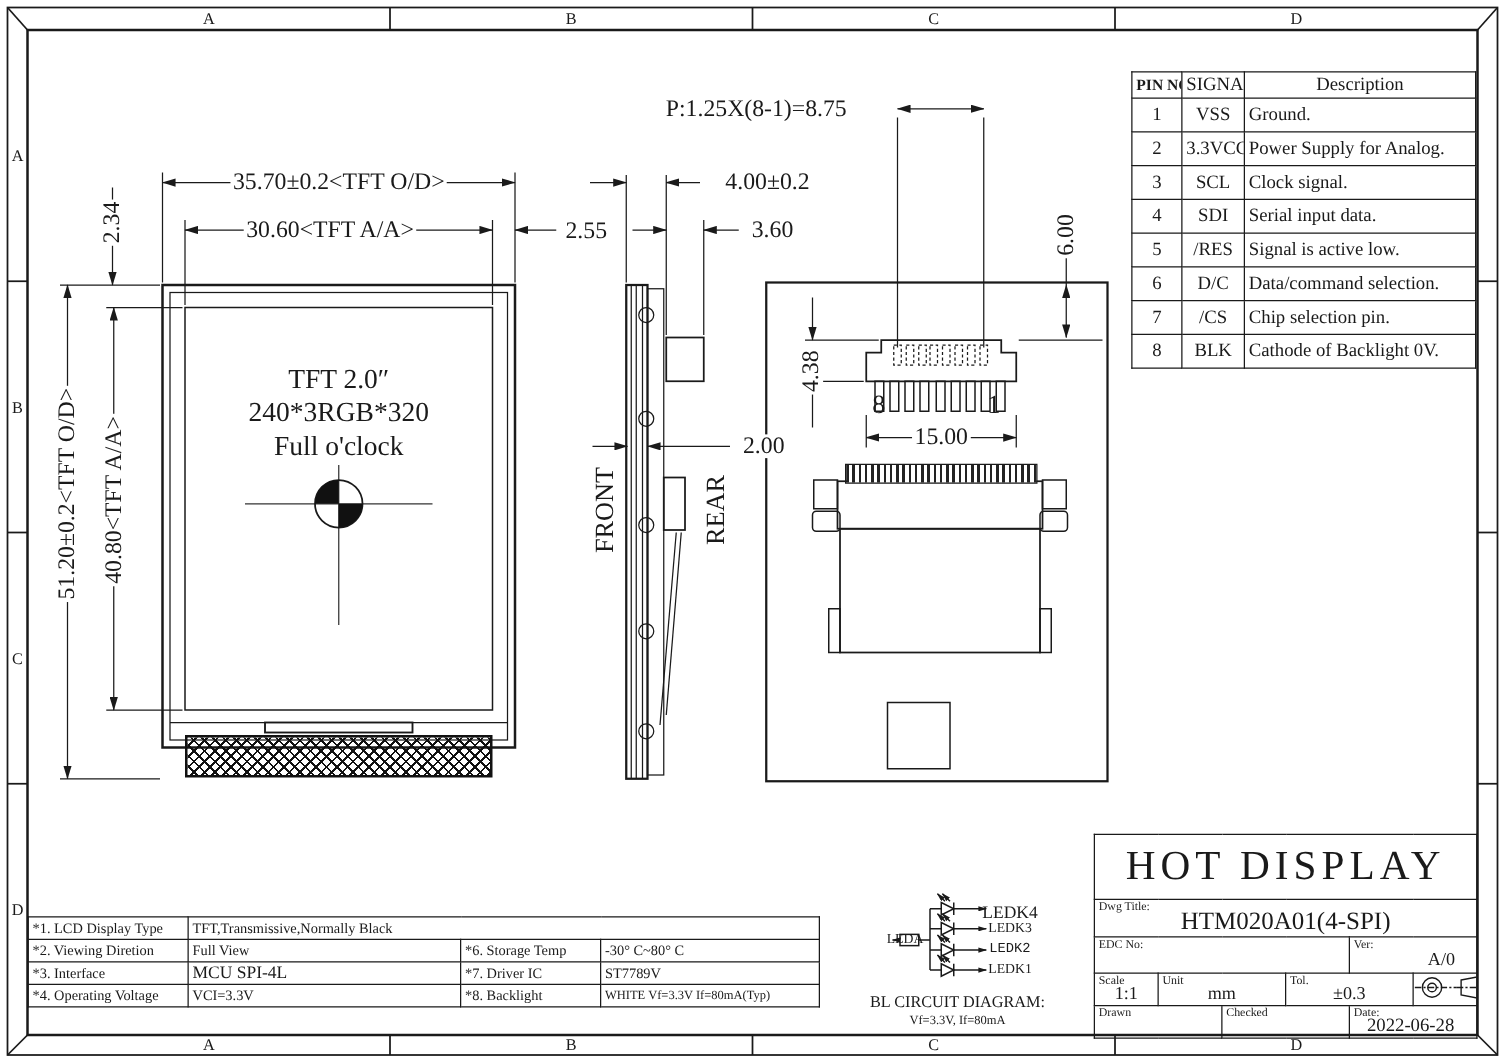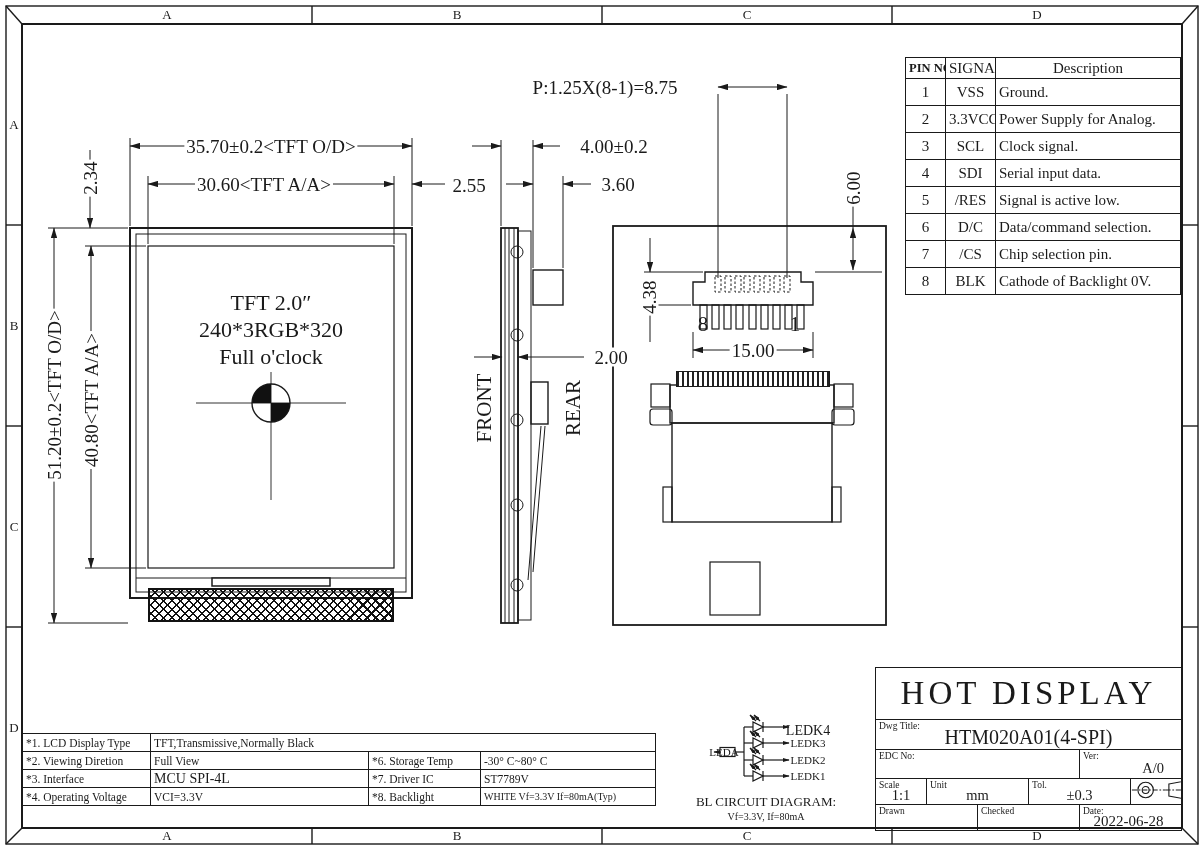--- a/index.html
+++ b/index.html
@@ -257,21 +257,21 @@
   <span class="lbl" style="left:605px;top:87px;font-size:19px;">P:1.25X(8-1)=8.75</span>
   <span class="lbl vert" style="left:853px;top:188px;font-size:19px;">6.00</span>
   <span class="lbl vert" style="left:649px;top:297px;font-size:19px;">4.38</span>
   <span class="lbl" style="left:753px;top:350px;font-size:19px;">15.00</span>
   <span class="lbl nobg" style="left:703px;top:324px;font-size:21px;">8</span>
   <span class="lbl nobg" style="left:795px;top:324px;font-size:21px;">1</span>
 
   <span class="lbl nobg" style="left:700px;top:752px;font-size:11px;margin-left:24px;">LEDA</span>
   <span class="lbl nobg" style="left:808px;top:706px;font-size:14px;margin-top:25px;">LEDK4</span>
   <span class="lbl nobg" style="left:808px;top:743px;font-size:11px;">LEDK3</span>
-  <span class="lbl nobg" style="left:808px;top:760px;font-size:11px;">LEDK2</span>
+  <span class="lbl nobg" style="left:808px;top:760px;font-size:11px;font-family:Liberation Mono, monospace;">LEDK2</span>
   <span class="lbl nobg" style="left:808px;top:776px;font-size:11px;">LEDK1</span>
   <span class="lbl nobg" style="left:766px;top:801px;font-size:13px;">BL CIRCUIT DIAGRAM:</span>
   <span class="lbl nobg" style="left:766px;top:817px;font-size:10px;">Vf=3.3V, If=80mA</span>
 
   <table id="pin-table">
     <colgroup>
         <col style="width:40px">
         <col style="width:50px">
         <col style="width:185px">
       </colgroup>

